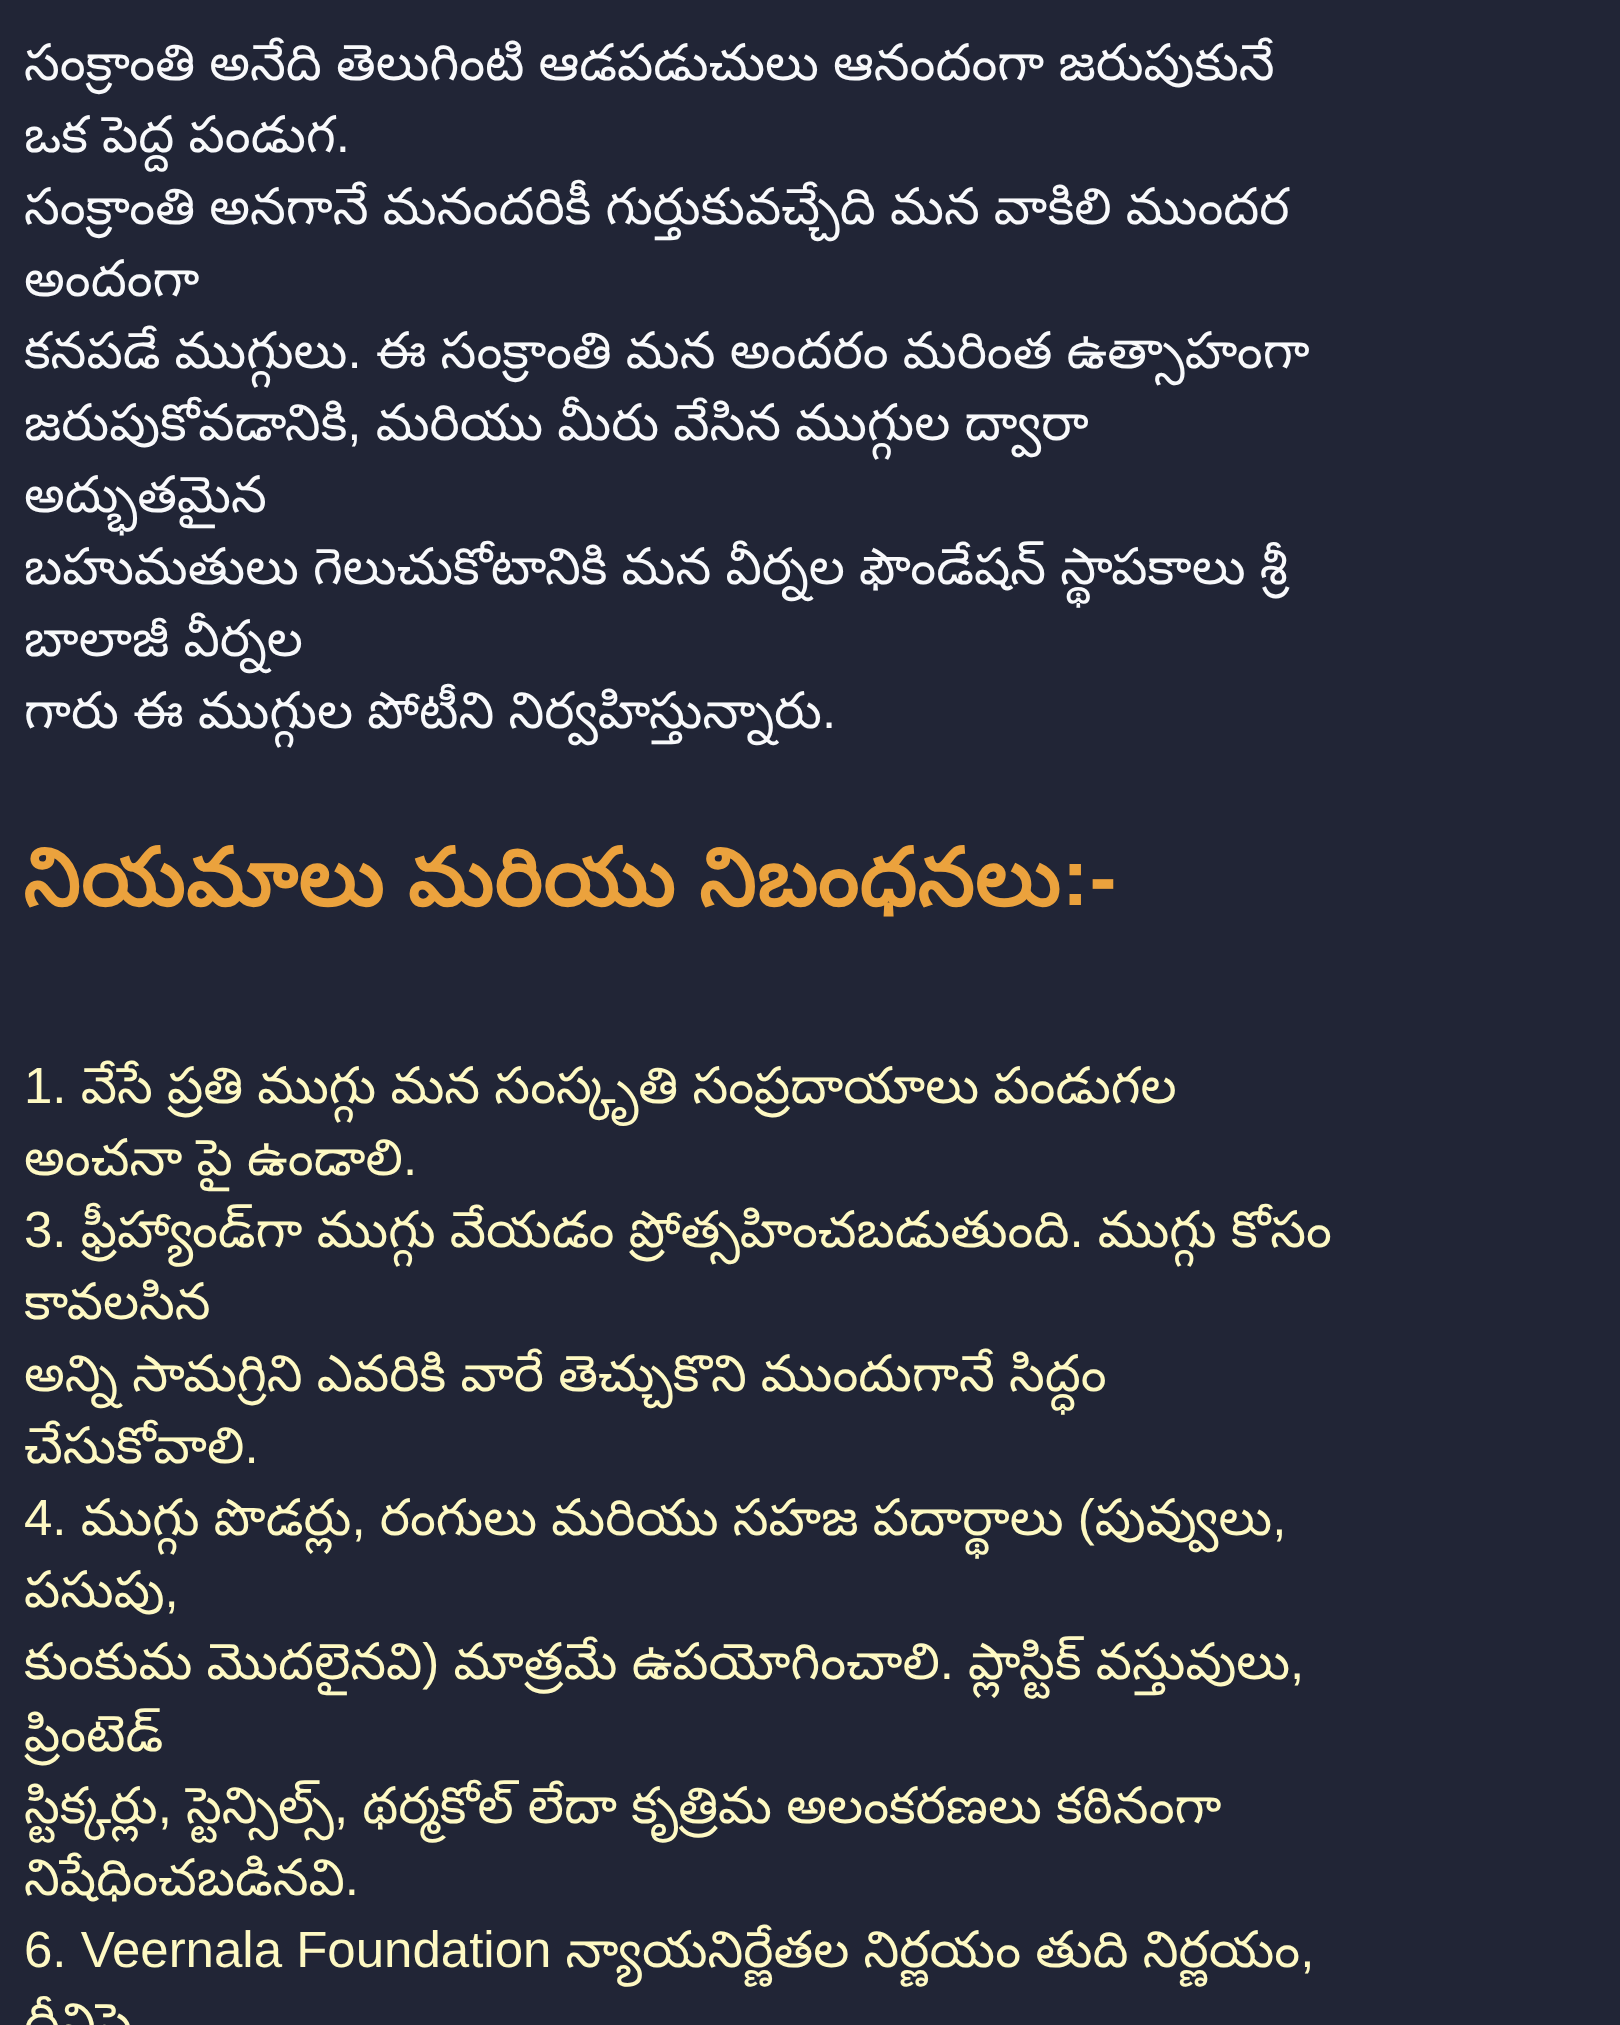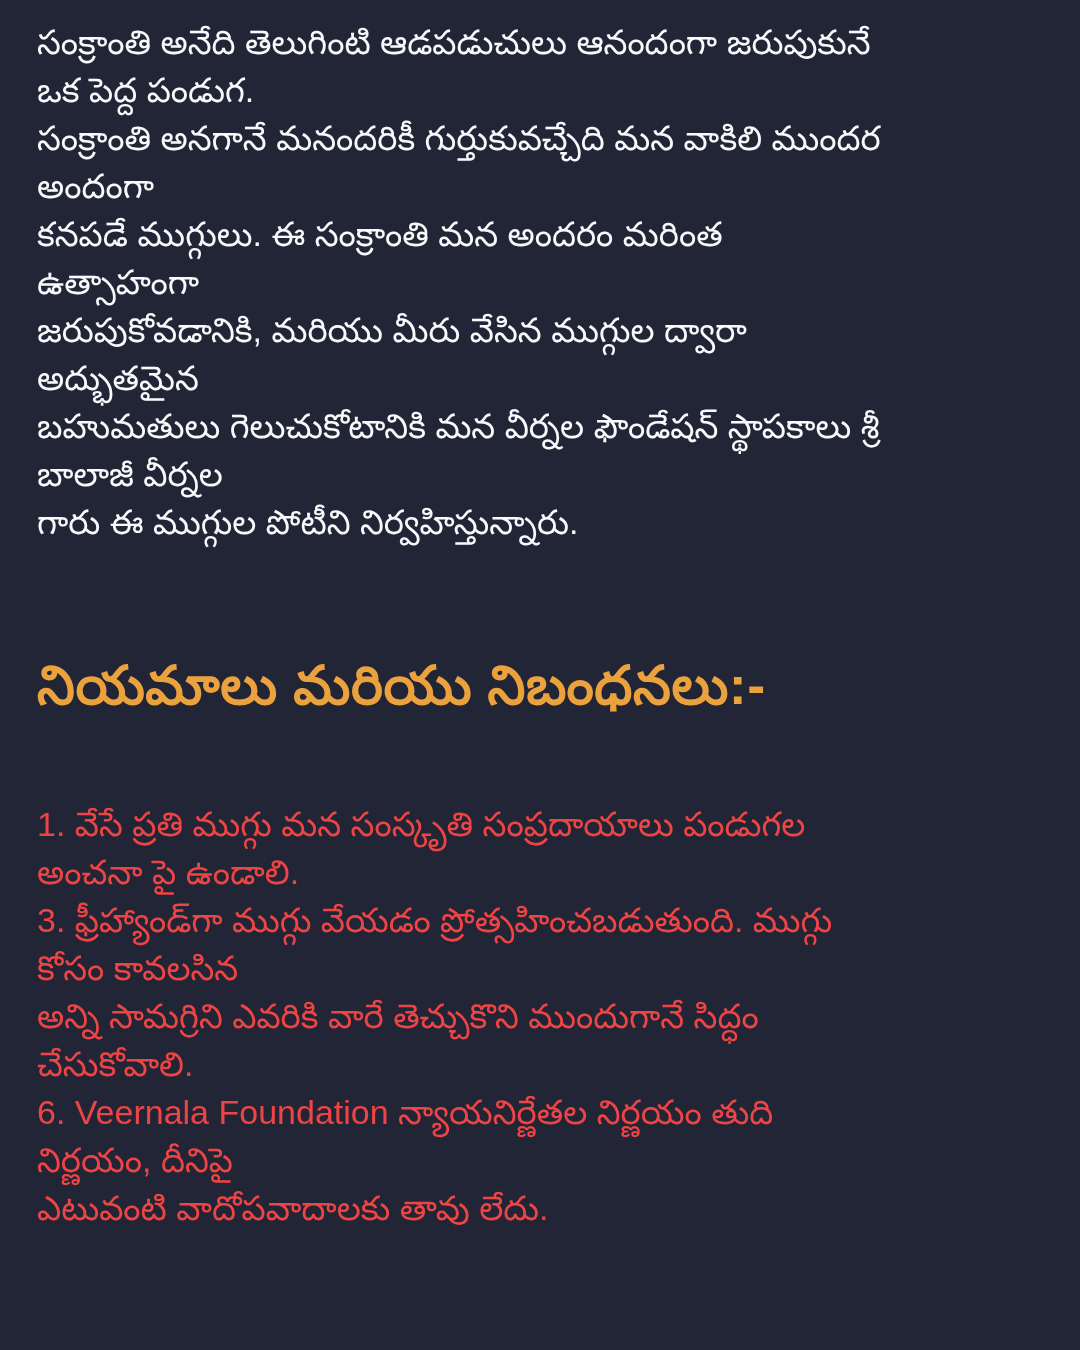--- a/index.html
+++ b/index.html
@@ -5,70 +5,73 @@
   html, body {
     margin: 0;
     padding: 0;
     background: #212536;
   }
   .page {
     position: relative;
     width: 932px;
     height: 1350px;
     box-sizing: border-box;
-    padding: 10px 38px 0 37px;
+    padding: 10px 38px 0 16px;
     background: #212536;
     color: #F8F9FB;
     font-family: "Liberation Sans", "DejaVu Sans", sans-serif;
     overflow: hidden;
   }
   .intro {
     margin: 8px 0 0 0;
     font-size: 34px;
     font-weight: 400;
     line-height: 48px;
     white-space: pre-wrap;
     color: #F8F9FB;
   }
   .heading {
-    margin: 108px 0 0 0;
+    margin: 56px 0 0 0;
     color: #EBA23D;
     font-size: 54px;
     font-weight: 700;
     line-height: 62px;
     letter-spacing: 0.5px;
   }
   .rules {
     margin-top: 84px;
   }
   .rule {
     margin: 0;
     font-size: 34px;
     font-weight: 400;
     line-height: 48px;
     white-space: pre-wrap;
-    color: #ef4444;
+    color: #fef9c3;
   }
 </style>
 </head>
 <body>
 
 <div class="page">
 
   <p class="intro">సంక్రాంతి అనేది తెలుగింటి ఆడపడుచులు ఆనందంగా జరుపుకునే ఒక పెద్ద పండుగ.
 సంక్రాంతి అనగానే మనందరికీ గుర్తుకువచ్చేది మన వాకిలి ముందర అందంగా
 కనపడే ముగ్గులు. ఈ సంక్రాంతి మన అందరం మరింత ఉత్సాహంగా
 జరుపుకోవడానికి, మరియు మీరు వేసిన ముగ్గుల ద్వారా అద్భుతమైన
 బహుమతులు గెలుచుకోటానికి మన వీర్నల ఫౌండేషన్ స్థాపకాలు శ్రీ బాలాజీ వీర్నల
 గారు ఈ ముగ్గుల పోటీని నిర్వహిస్తున్నారు.</p>
 
   <h1 class="heading">నియమాలు మరియు నిబంధనలు:-</h1>
 
   <div class="rules">
     <p class="rule">1. వేసే ప్రతి ముగ్గు మన సంస్కృతి సంప్రదాయాలు పండుగల అంచనా పై ఉండాలి.</p>
     <p class="rule">3. ఫ్రీహ్యాండ్‌గా ముగ్గు వేయడం ప్రోత్సహించబడుతుంది. ముగ్గు కోసం కావలసిన
 అన్ని సామగ్రిని ఎవరికి వారే తెచ్చుకొని ముందుగానే సిద్ధం చేసుకోవాలి.</p>
+    <p class="rule">4. ముగ్గు పొడర్లు, రంగులు మరియు సహజ పదార్థాలు (పువ్వులు, పసుపు,
+కుంకుమ మొదలైనవి) మాత్రమే ఉపయోగించాలి. ప్లాస్టిక్ వస్తువులు, ప్రింటెడ్
+స్టిక్కర్లు, స్టెన్సిల్స్, థర్మకోల్ లేదా కృత్రిమ అలంకరణలు కఠినంగా నిషేధించబడినవి.</p>
     <p class="rule">6. Veernala Foundation న్యాయనిర్ణేతల నిర్ణయం తుది నిర్ణయం, దీనిపై
 ఎటువంటి వాదోపవాదాలకు తావు లేదు.</p>
 
   </div>
 
 </div>
 
 </body></html>

